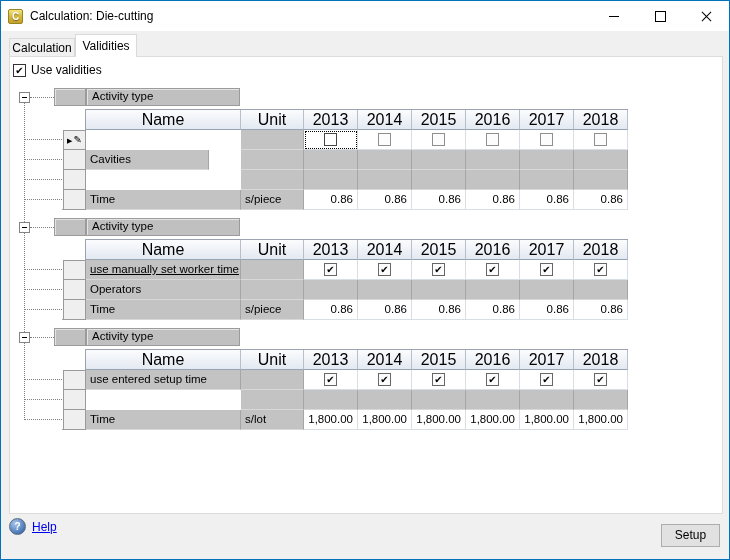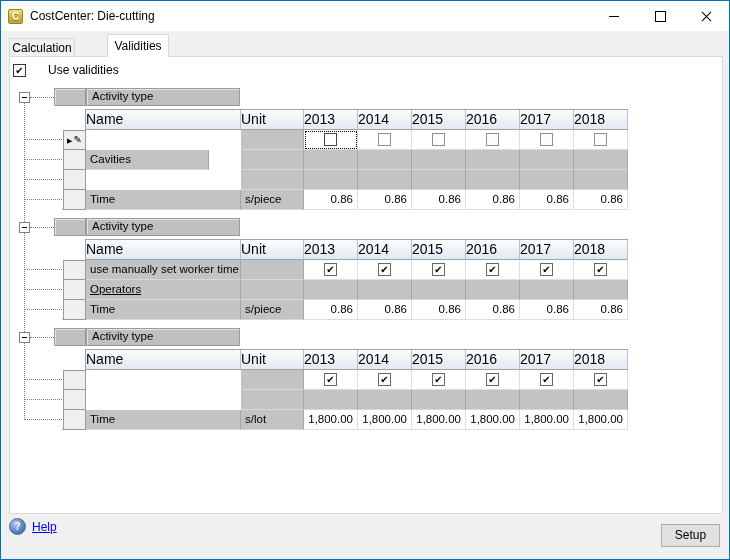--- a/index.html
+++ b/index.html
@@ -17,41 +17,41 @@
   .min-glyph{width:10px;height:1px;background:#000;display:block;}
   .max-glyph{width:9px;height:9px;border:1px solid #000;display:block;box-sizing:content-box;background:#fff;}
   .close-glyph{position:relative;width:13px;height:13px;display:block;}
   .close-glyph i{position:absolute;left:0;top:6px;width:13px;height:1px;background:#000;display:block;}
   .close-glyph .x1{transform:rotate(45deg);} .close-glyph .x2{transform:rotate(-45deg);}
   
   .tab{position:absolute;box-sizing:border-box;text-align:center;font-size:12px;}
   .tab-inactive{left:8px;top:37px;width:66px;height:19px;line-height:18px;background:#F0F0F0;
     border:1px solid #D9D9D9;border-bottom:none;z-index:1;}
   .tab-active{left:74px;top:33px;width:62px;height:23px;line-height:22px;background:#FFFFFF;
-    border:1px solid #D9D9D9;border-bottom:none;z-index:3;margin-left:32px;}
+    border:1px solid #D9D9D9;border-bottom:none;z-index:3;}
   .pane{position:absolute;left:8px;top:55px;width:714px;height:458px;box-sizing:border-box;
     background:#FFFFFF;border:1px solid #DCDCDC;z-index:2;}
   
   .uv{position:absolute;left:12px;top:62px;display:flex;align-items:center;z-index:4;}
   .uv-box{width:13px;height:13px;box-sizing:border-box;border:1px solid #333;background:#fff;
     font-size:10px;line-height:11px;text-align:center;color:#000;}
-  .uv-label{margin-left:22px;font-size:12px;}
+  .uv-label{margin-left:5px;font-size:12px;}
   
   #grid-layer{position:absolute;left:0;top:0;width:730px;height:560px;z-index:4;pointer-events:none;}
   #grid-layer div{pointer-events:auto;}
   .tree-v{position:absolute;width:0;border-left:1px dotted #808080;}
   .tree-h{position:absolute;height:0;border-top:1px dotted #808080;}
   .minus{position:absolute;width:11px;height:11px;box-sizing:border-box;background:#fff;
     border:1px solid #848484;display:flex;align-items:center;justify-content:center;z-index:5;}
   .minus-bar{width:5px;height:1px;background:#000;}
   .band{position:absolute;box-sizing:border-box;background:#C0C0C0;border:1px solid #9B9B9B;
     box-shadow:inset 1px 1px 0 #E4E4E4;font-size:11.5px;line-height:15px;color:#000;overflow:hidden;white-space:nowrap;}
   .hdr{position:absolute;box-sizing:border-box;background:linear-gradient(#FBFCFD,#E3E9F2);
-    border-right:1px solid #B6BFCA;border-bottom:1px solid #99A4B1;
-    font-size:14px;line-height:19px;overflow:hidden;}
+    border-right:1px solid #B6BFCA;border-bottom:1px solid #99A4B1;text-align:center;
+    font-size:16px;line-height:19px;overflow:hidden;}
   .edge-h{position:absolute;height:1px;background:#9AA3AF;}
   .edge-v{position:absolute;width:1px;background:#9AA3AF;}
   .selcell{position:absolute;box-sizing:border-box;background:#EFEFEF;border:solid #9A9A9A;
     border-width:0 1px 1px 1px;display:flex;align-items:center;justify-content:center;}
   .sel-arrow{font-size:7px;line-height:7px;color:#000;}
   .sel-pencil{font-size:10px;line-height:10px;color:#000;margin-left:1px;}
   .cell{position:absolute;box-sizing:border-box;font-size:11.5px;line-height:18px;
     overflow:hidden;white-space:nowrap;}
   .cell.gray{background:#C3C3C3;border-right:1px solid #A5A5A5;border-bottom:1px solid #D8D8D8;}
   .cell.white{background:#FFFFFF;border-right:1px solid #D8DEE6;border-bottom:1px solid #D8DEE6;}
@@ -72,21 +72,21 @@
   .btn-ok{left:562px;top:522px;width:78px;height:25px;border:2px solid #0078D7;line-height:20px;}
   .btn-cancel{left:660px;top:523px;width:59px;height:23px;border:1px solid #ADADAD;line-height:20px;}
 </style>
 </head>
 <body>
 
 <div class="window">
 
   <div class="titlebar">
     <div class="app-icon">C</div>
-    <div class="title">CostCenter: Die-cutting</div>
+    <div class="title">Calculation: Die-cutting</div>
     <div class="caption-buttons">
       <div class="cap-btn">
         <span class="min-glyph"></span>
         </div>
       <div class="cap-btn">
         <span class="max-glyph"></span>
         </div>
       <div class="cap-btn">
         <span class="close-glyph">
             <i class="x1"></i>
@@ -190,21 +190,21 @@
       <div class="hdr" style="left: 85px; top: 239px; width: 155px; height: 20px;">Name</div>
       <div class="hdr" style="left: 240px; top: 239px; width: 63px; height: 20px;">Unit</div>
       <div class="hdr" style="left: 303px; top: 239px; width: 54px; height: 20px;">2013</div>
       <div class="hdr" style="left: 357px; top: 239px; width: 54px; height: 20px;">2014</div>
       <div class="hdr" style="left: 411px; top: 239px; width: 54px; height: 20px;">2015</div>
       <div class="hdr" style="left: 465px; top: 239px; width: 54px; height: 20px;">2016</div>
       <div class="hdr" style="left: 519px; top: 239px; width: 54px; height: 20px;">2017</div>
       <div class="hdr" style="left: 573px; top: 239px; width: 54px; height: 20px;">2018</div>
       <div class="tree-h" style="left: 23px; top: 268px; width: 38px;"></div>
       <div class="selcell" style="left: 62px; top: 259px; width: 23px; height: 20px; border-top: 1px solid rgb(154, 154, 154);"></div>
-      <div class="cell gray txt" style="left: 85px; top: 259px; width: 155px; height: 20px;">use manually set worker time</div>
+      <div class="cell gray txt" style="left: 85px; top: 259px; width: 155px; height: 20px; text-decoration: underline;">use manually set worker time</div>
       <div class="cell gray txt" style="left: 240px; top: 259px; width: 63px; height: 20px;"></div>
       <div class="cell white chk" style="left: 303px; top: 259px; width: 54px; height: 20px;">
         <div class="checkbox checked">✔</div>
       </div>
       <div class="cell white chk" style="left: 357px; top: 259px; width: 54px; height: 20px;">
         <div class="checkbox checked">✔</div>
       </div>
       <div class="cell white chk" style="left: 411px; top: 259px; width: 54px; height: 20px;">
         <div class="checkbox checked">✔</div>
       </div>
@@ -212,21 +212,21 @@
         <div class="checkbox checked">✔</div>
       </div>
       <div class="cell white chk" style="left: 519px; top: 259px; width: 54px; height: 20px;">
         <div class="checkbox checked">✔</div>
       </div>
       <div class="cell white chk" style="left: 573px; top: 259px; width: 54px; height: 20px;">
         <div class="checkbox checked">✔</div>
       </div>
       <div class="tree-h" style="left: 23px; top: 288px; width: 38px;"></div>
       <div class="selcell" style="left: 62px; top: 279px; width: 23px; height: 20px;"></div>
-      <div class="cell gray txt" style="left: 85px; top: 279px; width: 155px; height: 20px; text-decoration: underline;">Operators</div>
+      <div class="cell gray txt" style="left: 85px; top: 279px; width: 155px; height: 20px;">Operators</div>
       <div class="cell gray txt" style="left: 240px; top: 279px; width: 63px; height: 20px;"></div>
       <div class="cell gray" style="left: 303px; top: 279px; width: 54px; height: 20px;"></div>
       <div class="cell gray" style="left: 357px; top: 279px; width: 54px; height: 20px;"></div>
       <div class="cell gray" style="left: 411px; top: 279px; width: 54px; height: 20px;"></div>
       <div class="cell gray" style="left: 465px; top: 279px; width: 54px; height: 20px;"></div>
       <div class="cell gray" style="left: 519px; top: 279px; width: 54px; height: 20px;"></div>
       <div class="cell gray" style="left: 573px; top: 279px; width: 54px; height: 20px;"></div>
       <div class="tree-h" style="left: 23px; top: 308px; width: 38px;"></div>
       <div class="selcell" style="left: 62px; top: 299px; width: 23px; height: 20px;"></div>
       <div class="cell gray txt" style="left: 85px; top: 299px; width: 155px; height: 20px;">Time</div>
@@ -249,20 +249,21 @@
       <div class="hdr" style="left: 85px; top: 349px; width: 155px; height: 20px;">Name</div>
       <div class="hdr" style="left: 240px; top: 349px; width: 63px; height: 20px;">Unit</div>
       <div class="hdr" style="left: 303px; top: 349px; width: 54px; height: 20px;">2013</div>
       <div class="hdr" style="left: 357px; top: 349px; width: 54px; height: 20px;">2014</div>
       <div class="hdr" style="left: 411px; top: 349px; width: 54px; height: 20px;">2015</div>
       <div class="hdr" style="left: 465px; top: 349px; width: 54px; height: 20px;">2016</div>
       <div class="hdr" style="left: 519px; top: 349px; width: 54px; height: 20px;">2017</div>
       <div class="hdr" style="left: 573px; top: 349px; width: 54px; height: 20px;">2018</div>
       <div class="tree-h" style="left: 23px; top: 378px; width: 38px;"></div>
       <div class="selcell" style="left: 62px; top: 369px; width: 23px; height: 20px; border-top: 1px solid rgb(154, 154, 154);"></div>
+      <div class="cell gray txt" style="left: 85px; top: 369px; width: 155px; height: 20px;">use entered setup time</div>
       <div class="cell gray txt" style="left: 240px; top: 369px; width: 63px; height: 20px;"></div>
       <div class="cell white chk" style="left: 303px; top: 369px; width: 54px; height: 20px;">
         <div class="checkbox checked">✔</div>
       </div>
       <div class="cell white chk" style="left: 357px; top: 369px; width: 54px; height: 20px;">
         <div class="checkbox checked">✔</div>
       </div>
       <div class="cell white chk" style="left: 411px; top: 369px; width: 54px; height: 20px;">
         <div class="checkbox checked">✔</div>
       </div>

